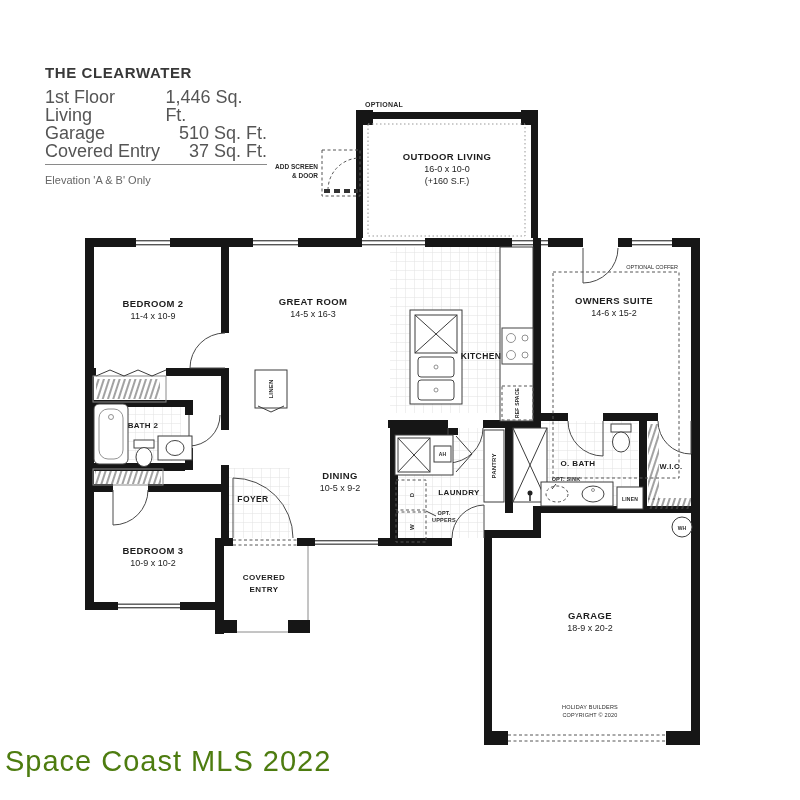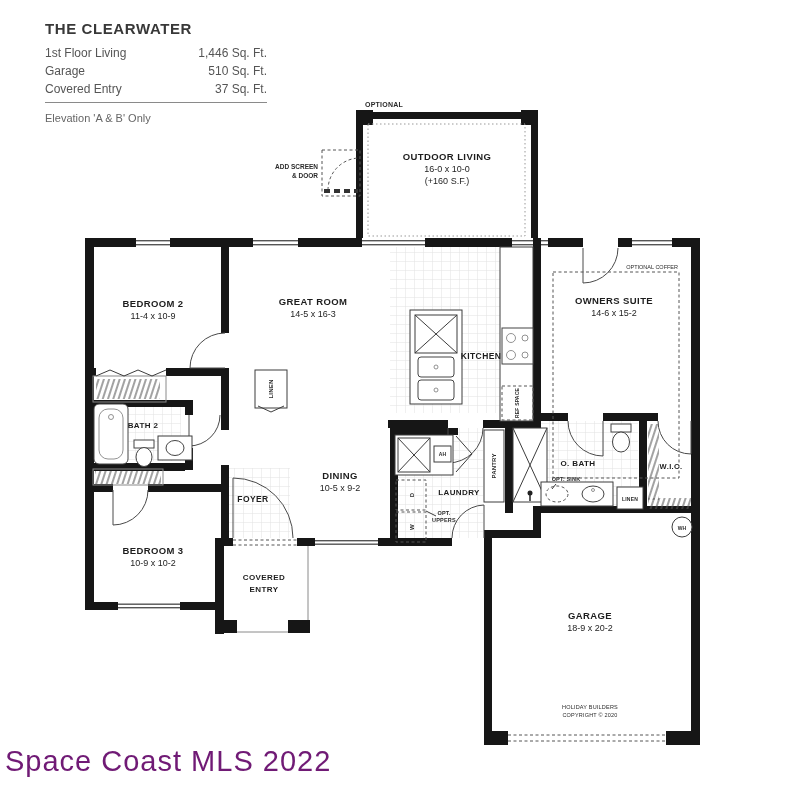--- a/index.html
+++ b/index.html
@@ -1,26 +1,26 @@
 <!DOCTYPE html>
 <html><head>
 <meta charset="utf-8">
 <style>
   html,body{margin:0;padding:0;background:#fff;}
   .page{position:relative;width:800px;height:800px;background:#ffffff;overflow:hidden;
         font-family:"Liberation Sans",sans-serif;}
   
   .title-block{position:absolute;left:45px;top:20px;width:222px;color:#474747;}
-  .tb-title{font-size:15px;font-weight:bold;color:#383838;letter-spacing:.6px;margin-bottom:7px;}
-  .tb-row{display:flex;justify-content:space-between;font-size:12px;line-height:18px;color:#555;}
+  .tb-title{font-size:15px;font-weight:bold;color:#383838;letter-spacing:.6px;margin-bottom:7px;margin-top:44px;}
+  .tb-row{display:flex;justify-content:space-between;font-size:18px;line-height:18px;color:#555;}
   .tb-divider{border-top:1px solid #8a8a8a;margin:4px 0 4px 0;}
   .tb-row.total{margin-top:1px;}
   .tb-note{margin-top:9px;text-align:left;font-size:11px;color:#666;}
   
-  .watermark{position:absolute;left:5px;top:745px;font-size:29px;color:#701a75;
+  .watermark{position:absolute;left:5px;top:745px;font-size:29px;color:#4d7c0f;
              letter-spacing:1px;text-shadow:1px 1px 0 #fdfdfd;}
   
   svg{position:absolute;left:0;top:0;}
   .wall{fill:#161616;}
   .thin{fill:#ffffff;stroke:#3d3d3d;stroke-width:1;}
   .thinline{stroke:#3d3d3d;stroke-width:1;fill:none;}
   .ghost{stroke:#8a8a8a;stroke-width:1;fill:none;}
   .dash{stroke:#555;stroke-width:1;fill:none;stroke-dasharray:3,2.5;}
   .dot{stroke:#999;stroke-width:1;fill:none;stroke-dasharray:1.5,2.5;}
   .arc{stroke:#4a4a4a;stroke-width:1;fill:none;}

